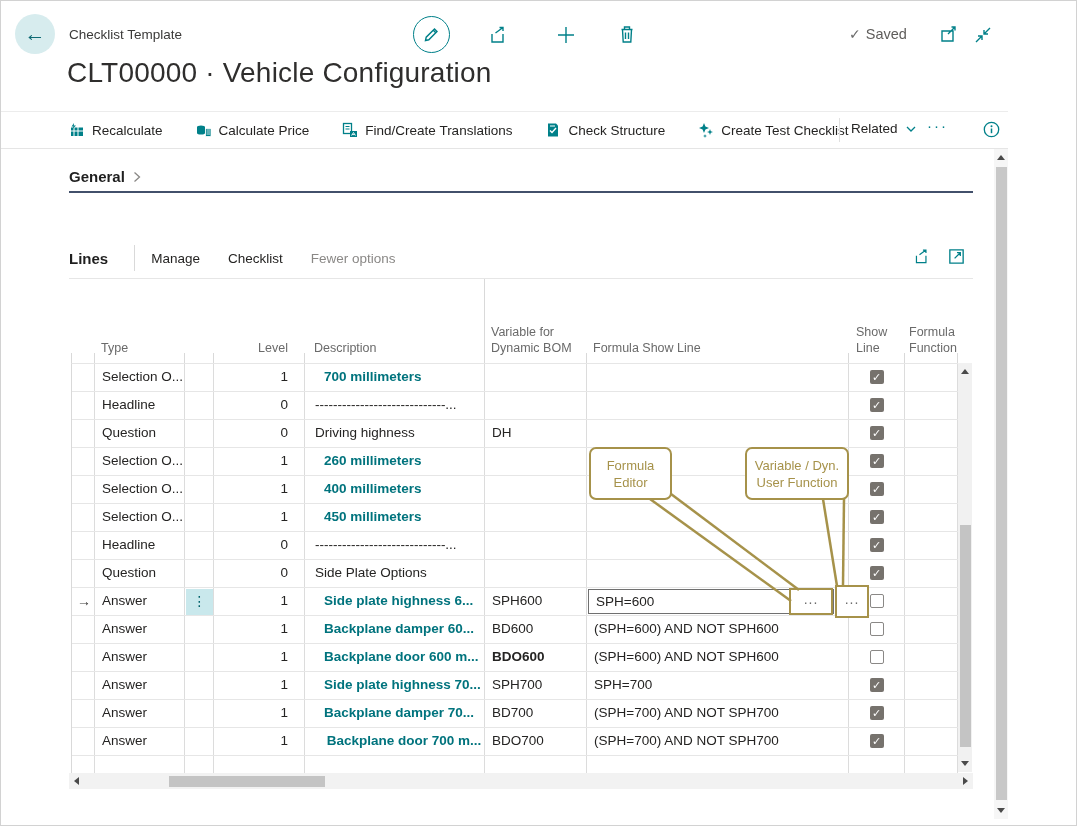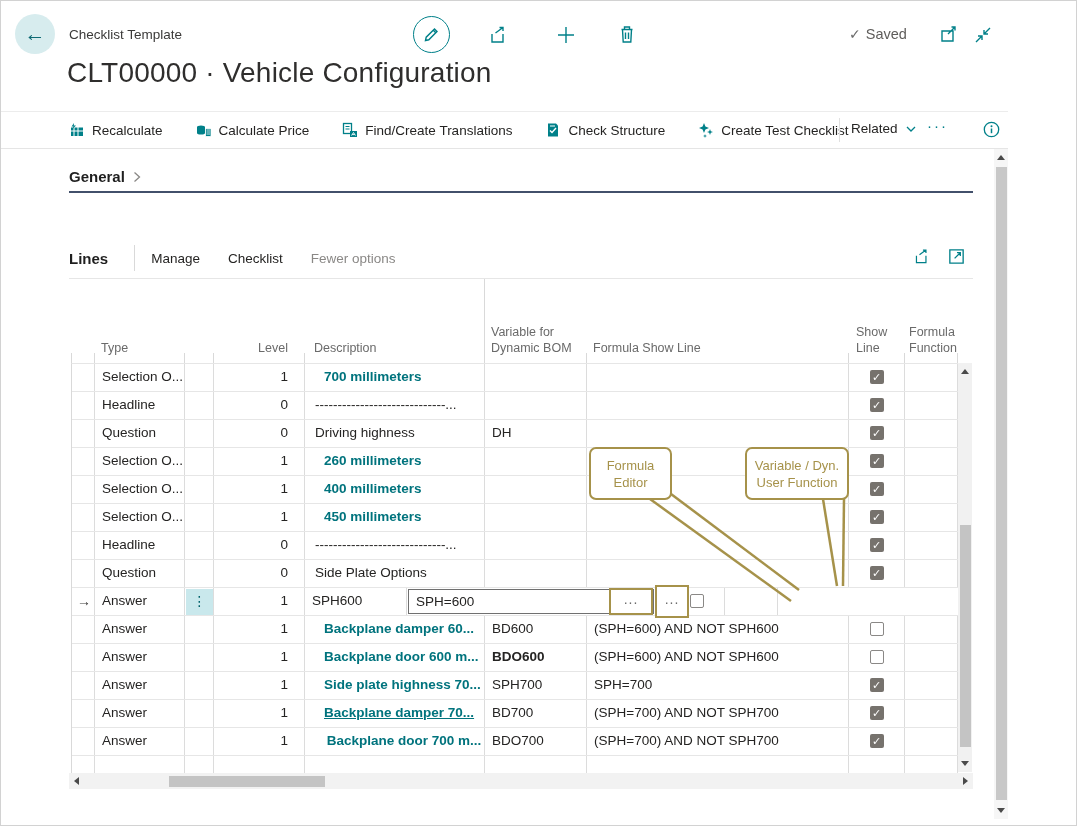--- a/index.html
+++ b/index.html
@@ -361,20 +361,21 @@
         </div>
         <div class="cell c8" style="width: 53px;"></div>
       </div>
       <div class="grow selected">
         <div class="cell c0" style="width: 23px;"><span class="selarrow">→</span></div>
         <div class="cell c1" style="width: 90px;">Answer</div>
         <div class="cell c2" style="width: 29px;">
           <div class="rowmenu">⋮</div>
         </div>
         <div class="cell c3" style="width: 91px;">1</div>
+        <div class="cell c4 desc-link" style="width: 180px;">Side plate highness 6...</div>
         <div class="cell c5" style="width: 102px;">SPH600</div>
         <div class="cell c6 editcell" style="width: 262px;">
           <div class="fwrap">
             <input class="f-input" value="SPH=600" style="">
             <div class="assist a1">...</div>
             <div class="assist a2">...</div>
           </div>
         </div>
         <div class="cell c7" style="width: 56px;">
           <div class="cb un"></div>
@@ -418,21 +419,21 @@
         <div class="cell c7" style="width: 56px;">
           <div class="cb checked">✓</div>
         </div>
         <div class="cell c8" style="width: 53px;"></div>
       </div>
       <div class="grow">
         <div class="cell c0" style="width: 23px;"></div>
         <div class="cell c1" style="width: 90px;">Answer</div>
         <div class="cell c2" style="width: 29px;"></div>
         <div class="cell c3" style="width: 91px;">1</div>
-        <div class="cell c4 desc-link" style="width: 180px; text-decoration: underline;">Backplane damper 70...</div>
+        <div class="cell c4 desc-link" style="width: 180px;">Backplane damper 70...</div>
         <div class="cell c5" style="width: 102px;">BD700</div>
         <div class="cell c6" style="width: 262px;">(SPH=700) AND NOT SPH700</div>
         <div class="cell c7" style="width: 56px;">
           <div class="cb checked">✓</div>
         </div>
         <div class="cell c8" style="width: 53px;"></div>
       </div>
       <div class="grow">
         <div class="cell c0" style="width: 23px;"></div>
         <div class="cell c1" style="width: 90px;">Answer</div>

